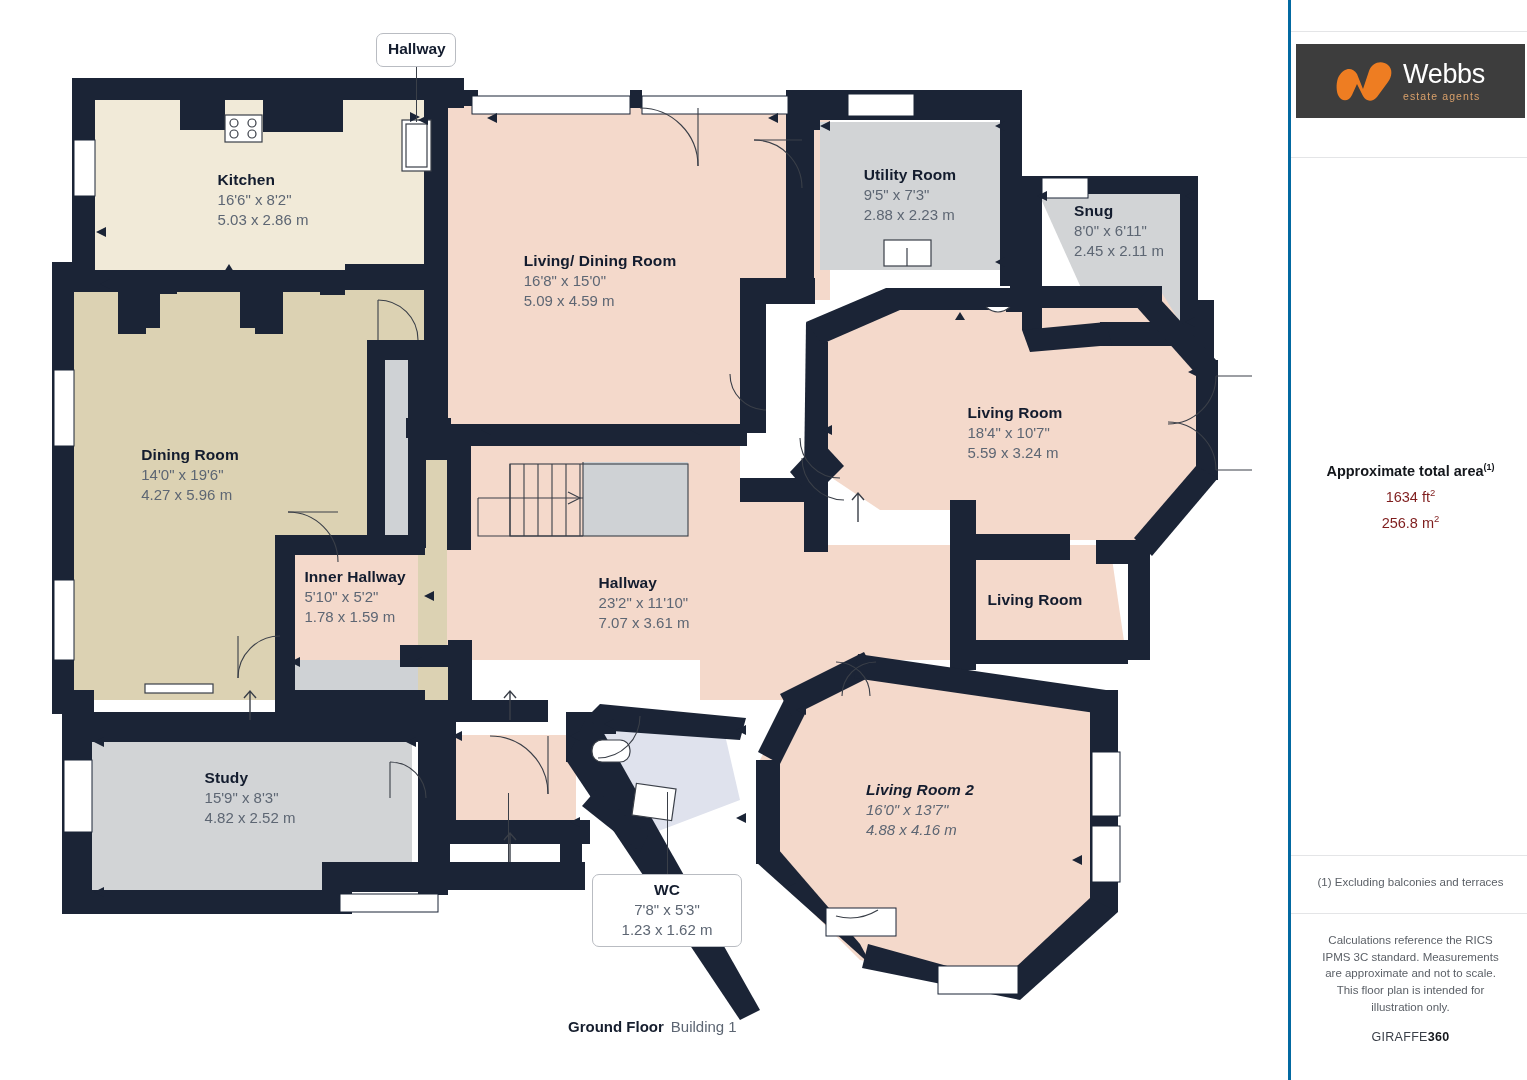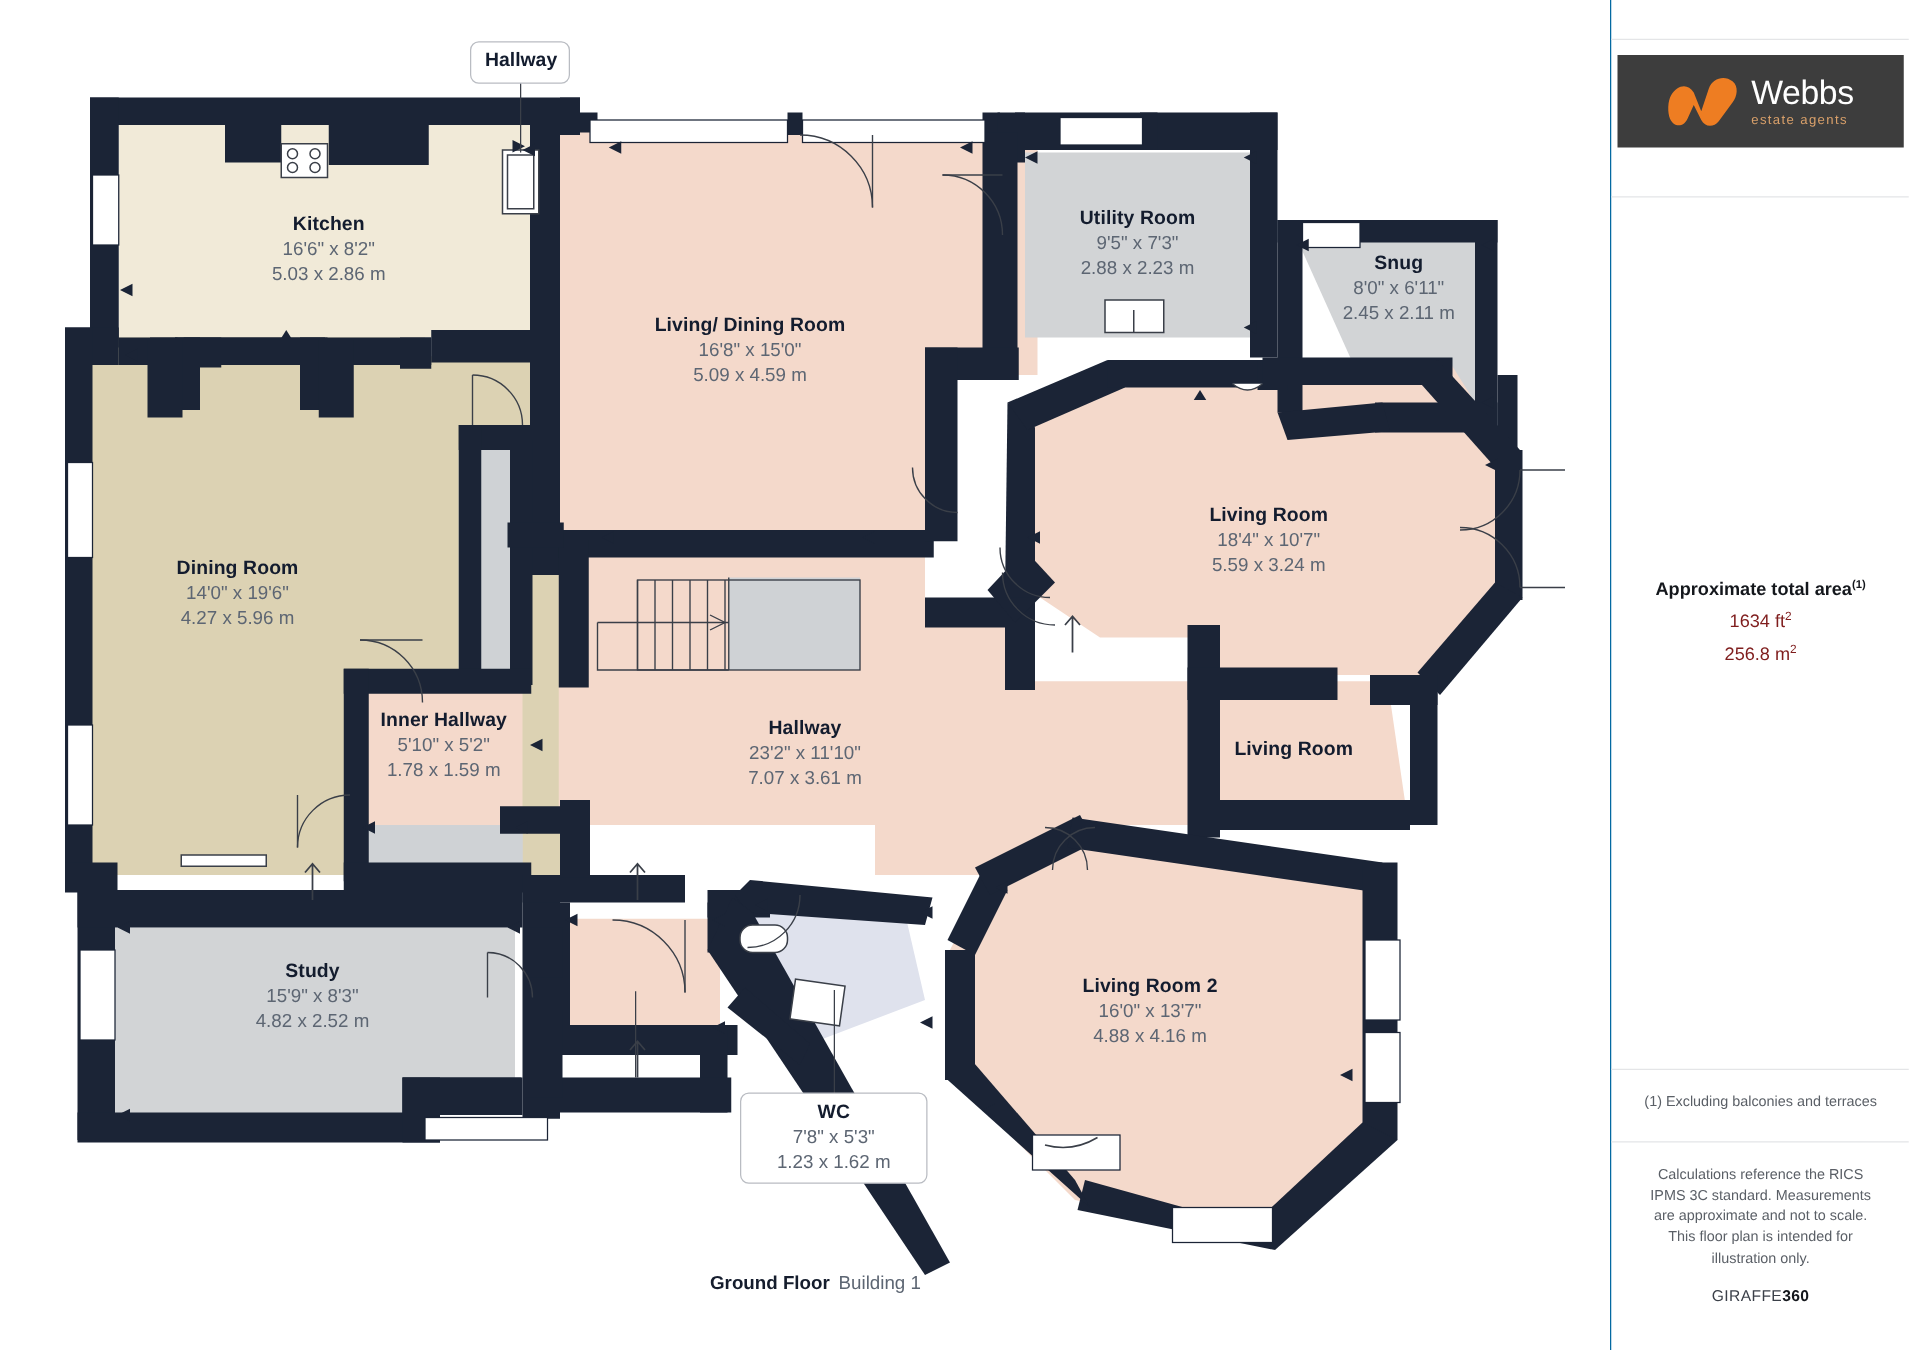--- a/index.html
+++ b/index.html
@@ -6,42 +6,42 @@
   body{width:1527px;height:1080px;position:relative;overflow:hidden;
        font-family:"Liberation Sans","DejaVu Sans",sans-serif;}
 
   #page{position:absolute;inset:0;width:1527px;height:1080px;background:#fff;}
 
   
   #plan-canvas{position:absolute;left:0;top:0;width:1288px;height:1080px;}
   #plan-svg{position:absolute;left:0;top:0;}
 
   
-  .room-label{position:absolute;text-align:center;transform:translate(-50%,-50%);
+  .room-label{position:absolute;transform:translate(-50%,-50%);
               line-height:1.32;white-space:nowrap;pointer-events:none;}
   .room-label .rname{font-size:15.5px;font-weight:bold;color:#131c2e;letter-spacing:.1px;}
   .room-label .rdim{font-size:15px;color:#5d6673;letter-spacing:0;}
 
   
   .callout{position:absolute;background:#fff;border:1px solid #b9bcc2;border-radius:7px;
            padding:5px 11px 7px;text-align:center;line-height:1.3;
            transform:translateX(-50%);box-sizing:border-box;}
   .callout .rname{font-size:15.5px;font-weight:bold;color:#131c2e;display:block;}
   .callout .rdim{font-size:15px;color:#5d6673;display:block;}
   .leader{position:absolute;background:#3a3f48;width:1px;}
 
   
   #floor-caption{position:absolute;left:568px;top:1018px;font-size:15px;white-space:nowrap;}
   #floor-caption .b{font-weight:bold;color:#151d2d;}
   #floor-caption .n{color:#5b6personally;}
   #floor-caption .n{color:#5d6673;margin-left:7px;}
 
   
   #sidebar{position:absolute;left:1288px;top:0;width:239px;height:1080px;
-           background:#fff;border-left:1px solid #0369a1;box-sizing:border-box;padding-left:24px;}
+           background:#fff;border-left:3px solid #0369a1;box-sizing:border-box;padding-left:24px;}
   .sb-div{position:absolute;left:0;width:239px;height:1px;background:#e4e5e7;}
 
   #logo-box{position:absolute;left:5px;top:44px;width:229px;height:74px;background:#3d3d3d;
             display:flex;align-items:center;justify-content:center;}
   #logo-inner{display:flex;align-items:center;gap:5px;}
   #logo-w{width:62px;height:46px;}
   #logo-words{display:flex;flex-direction:column;line-height:1;}
   #logo-title{color:#ffffff;font-size:27px;font-weight:normal;letter-spacing:-.3px;}
   #logo-sub{color:#d9a06a;font-size:10.5px;letter-spacing:1.1px;margin-top:3px;}
 
@@ -397,21 +397,21 @@
     <div class="room-label" style="left:1035px;top:600px;">
       <div class="rname">Living Room</div>
     </div>
 
     <div class="room-label" style="left:250px;top:798px;">
       <div class="rname">Study</div>
       <div class="rdim">15'9" x 8'3"</div>
       <div class="rdim">4.82 x 2.52 m</div>
     </div>
 
-    <div class="room-label" style="left:920px;top:810px;">
+    <div class="room-label" style="left:920px;top:810px;font-style:italic;">
       <div class="rname">Living Room 2</div>
       <div class="rdim">16'0" x 13'7"</div>
       <div class="rdim">4.88 x 4.16 m</div>
     </div>
 
     <div class="leader" style="left:416px;top:61px;height:61px;"></div>
     <div class="callout" style="left:416px;top:33px;width:80px;">
       <span class="rname">Hallway</span>
     </div>
 

